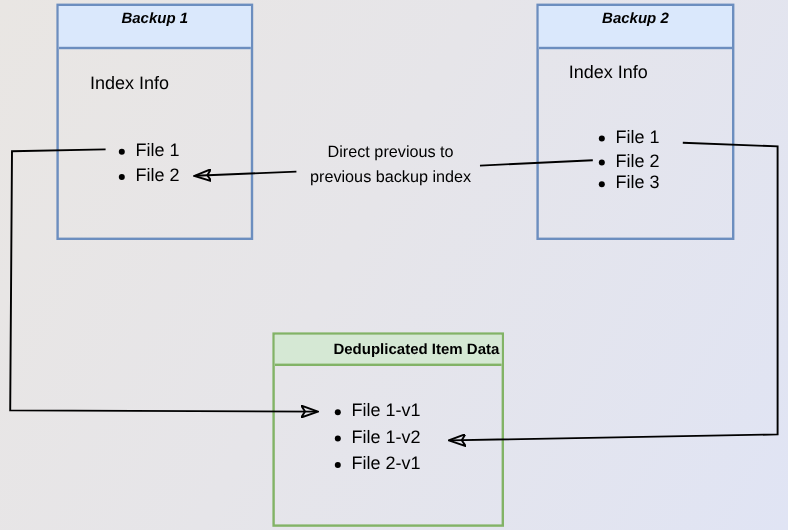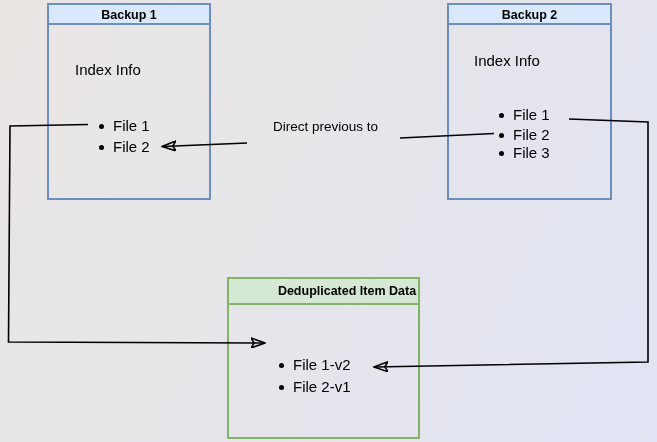--- a/index.html
+++ b/index.html
@@ -13,21 +13,21 @@
     background:linear-gradient(118deg,#e9e6e3 0%,#e6e5e9 45%,#e0e4f4 100%);
   }
   
   .box{position:absolute;box-sizing:border-box;z-index:1;background:transparent;}
   .box.blue{border:2px solid #6c8ebf;}
   .box.green{border:2px solid #82b366;}
   .box-header{
     box-sizing:border-box;width:100%;
     text-align:center;font-weight:bold;font-size:12.5px;
   }
-  .blue .box-header{background:#dae8fc;border-bottom:2px solid #6c8ebf;height:20px;line-height:21px;}
+  .blue .box-header{background:#dae8fc;border-bottom:2px solid #6c8ebf;height:36px;line-height:21px;font-style:italic;}
   .green .box-header{background:#d5e8d4;border-bottom:2px solid #82b366;height:26px;line-height:25px;padding-left:47px;}
   #backup1{left:47px;top:3px;width:164px;height:197px;}
   #backup2{left:447px;top:3px;width:165px;height:197px;}
   #dedup{left:227px;top:277px;width:193px;height:162px;}
   
   svg.arrows{position:absolute;left:0;top:0;z-index:2;}
   svg.arrows path{fill:none;stroke:#000;stroke-width:1.6px;}
   
   .txt{position:absolute;z-index:3;font-size:15px;line-height:18px;white-space:nowrap;}
   .li{position:absolute;z-index:3;height:18px;display:flex;align-items:center;white-space:nowrap;}
@@ -81,26 +81,31 @@
     <span class="li-t">File 2</span>
   </div>
   <div class="li" style="left:499px;top:144px">
     <span class="dot"></span>
     <span class="li-t">File 3</span>
   </div>
 
   <div class="box green" id="dedup">
     <div class="box-header">Deduplicated Item Data</div>
   </div>
+  <div class="li" style="left:279px;top:334px">
+    <span class="dot"></span>
+    <span class="li-t">File 1-v1</span>
+  </div>
   <div class="li" style="left:279px;top:356px">
     <span class="dot"></span>
     <span class="li-t">File 1-v2</span>
   </div>
   <div class="li" style="left:279px;top:378px">
     <span class="dot"></span>
     <span class="li-t">File 2-v1</span>
   </div>
 
   <div class="annotation">
     <div>Direct previous to</div>
+    <div>previous backup index</div>
   </div>
 
 </div>
 
 </body></html>

